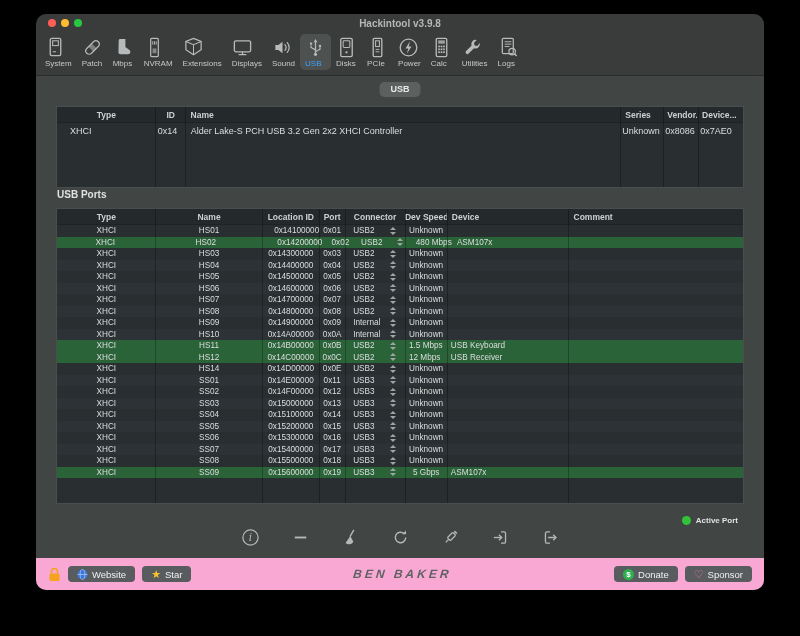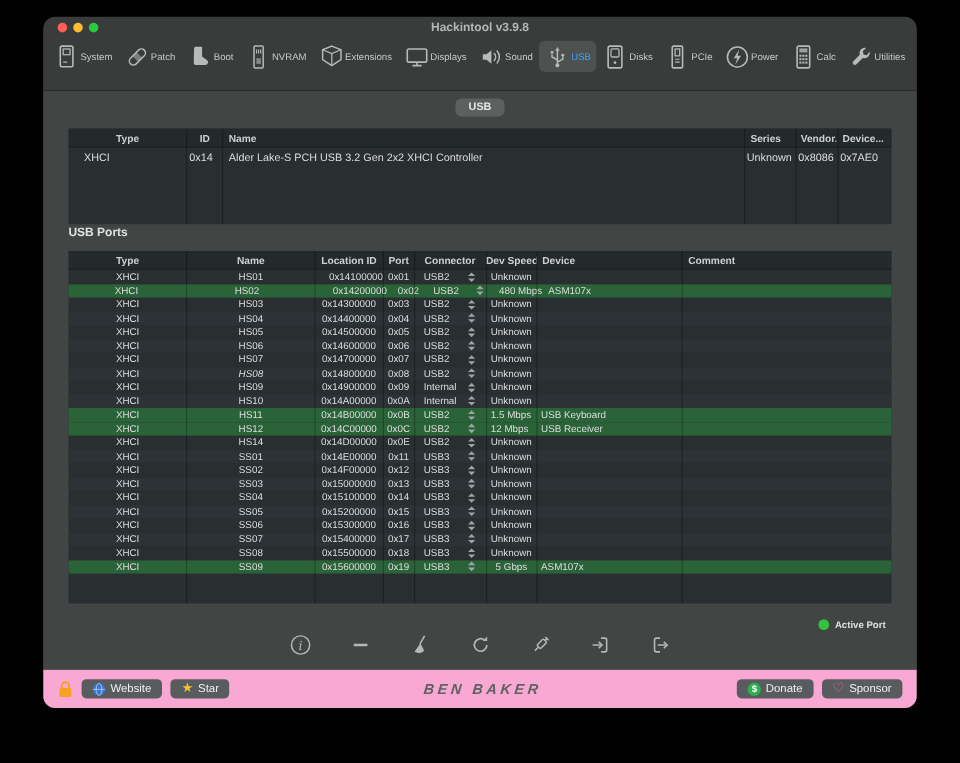--- a/index.html
+++ b/index.html
@@ -14,21 +14,21 @@
   
   .titlebar { height:17px; position:relative; flex:0 0 auto; }
   .traffic { position:absolute; left:12px; top:5px; display:flex; gap:5px; }
   .tl { width:8px; height:8px; border-radius:50%; display:inline-block; }
   .tl.red{background:#ff5f57;} .tl.yellow{background:#febc2e;} .tl.green{background:#28c840;}
   .title { text-align:center; font-size:10px; font-weight:bold; color:#b5b8b8; line-height:19px; }
 
   
   .toolbar { height:45px; flex:0 0 auto; display:flex; align-items:flex-start;
              padding:3px 0 0 4px; border-bottom:1px solid #2b2c2c; }
-  .tb-item { display:flex; flex-direction:row; align-items:center; gap:1px;
+  .tb-item { display:flex; flex-direction:column; gap:1px;
              padding:3px 5px 2px; border-radius:5px; color:#b7baba; cursor:default; }
   .tb-item svg { width:21px; height:21px; display:block; }
   .tb-item .tb-label { font-size:8px; color:#c6c9c9; white-space:nowrap; }
   .tb-item.selected { background:#4d514f; }
   .tb-item.selected .tb-label { color:#3da2ff; }
 
   
   .content { position:relative; flex:1 1 auto; background:#414544; }
   .seg-tab { position:absolute; top:6px; left:50%; transform:translateX(-50%);
              background:#5c605f; color:#e6e8e8; font-size:9px; font-weight:bold;
@@ -130,21 +130,21 @@
             </svg>
           </span>
           <span class="tb-label">Patch</span>
         </div>
         <div class="tb-item">
           <span>
             <svg viewBox="0 0 22 22">
               <path d="M7.5 2h5.5v8.5l4.2 3.2c1.9 1.4 1 4.3-1.4 4.3H8c-1.6 0-2.3-.8-2.3-2.3L6 3.5C6 2.6 6.6 2 7.5 2z" fill="currentColor"></path>
             </svg>
           </span>
-          <span class="tb-label">Boot</span>
+          <span class="tb-label">Mbps</span>
         </div>
         <div class="tb-item">
           <span>
             <svg viewBox="0 0 22 22">
               <rect x="7" y="1.5" width="8" height="19" rx="1" fill="none" stroke="currentColor" stroke-width="1.3"></rect>
               <line x1="9.2" y1="4.5" x2="9.2" y2="8" stroke="currentColor"></line>
               <line x1="11" y1="4.5" x2="11" y2="8" stroke="currentColor"></line>
               <line x1="12.8" y1="4.5" x2="12.8" y2="8" stroke="currentColor"></line>
               <rect x="9" y="12" width="4" height="5" fill="currentColor" opacity=".6"></rect>
             </svg>
@@ -373,21 +373,21 @@
               <div class="td" style="width: 107px; text-align: center;">HS07</div>
               <div class="td" style="width: 57px; text-align: center;">0x14700000</div>
               <div class="td" style="width: 26px; text-align: center;">0x07</div>
               <div class="td cell-connector" style="width: 60px; text-align: left; padding-left: 8px;">USB2<span class="popup-arrows"></span></div>
               <div class="td" style="width: 42px; text-align: left; padding-left: 4px;">Unknown</div>
               <div class="td" style="width: 121px; text-align: left; padding-left: 4px;"></div>
               <div class="td" style="width: 176px; text-align: left; padding-left: 5px;"></div>
             </div>
             <div class="tr alt">
               <div class="td" style="width: 99px; text-align: center;">XHCI</div>
-              <div class="td" style="width: 107px; text-align: center; font-style: italic;">HS08</div>
+              <div class="td" style="width: 107px; text-align: center;">HS08</div>
               <div class="td" style="width: 57px; text-align: center;">0x14800000</div>
               <div class="td" style="width: 26px; text-align: center;">0x08</div>
               <div class="td cell-connector" style="width: 60px; text-align: left; padding-left: 8px;">USB2<span class="popup-arrows"></span></div>
               <div class="td" style="width: 42px; text-align: left; padding-left: 4px;">Unknown</div>
               <div class="td" style="width: 121px; text-align: left; padding-left: 4px;"></div>
               <div class="td" style="width: 176px; text-align: left; padding-left: 5px;"></div>
             </div>
             <div class="tr">
               <div class="td" style="width: 99px; text-align: center;">XHCI</div>
               <div class="td" style="width: 107px; text-align: center;">HS09</div>

